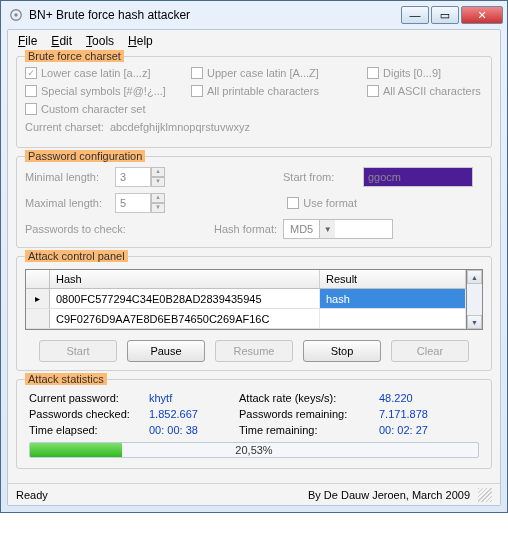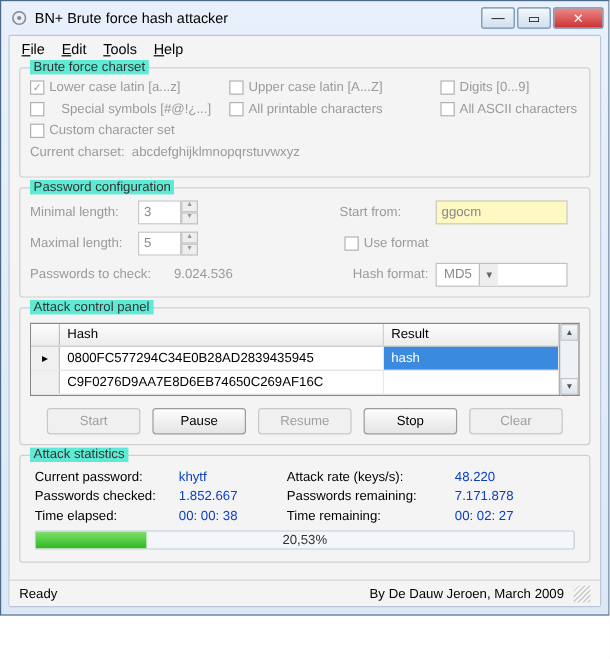--- a/index.html
+++ b/index.html
@@ -10,26 +10,26 @@
 .titlebar .title { font-size: 12px; color: #000; flex: 1; padding-left: 2px; }
 .winbtns { display: flex; gap: 2px; }
 .winbtn { width: 28px; height: 18px; border: 1px solid #6b8aaa; border-radius: 2px; display: flex; align-items: center; justify-content: center; font-size: 11px; }
 .winbtn.min { background: linear-gradient(#f4f8fc,#d0dfef); }
 .winbtn.max { background: linear-gradient(#f4f8fc,#d0dfef); }
 .winbtn.close { background: linear-gradient(#e88,#c33); color: #fff; width: 42px; }
 .client { flex: 1; background: #f4f4f4; border: 1px solid #b8c8da; margin: 0 6px 6px 6px; display: flex; flex-direction: column; border-radius: 2px; }
 .menubar { display: flex; gap: 14px; padding: 4px 10px; font-size: 12px; }
 .menubar span u { text-decoration: underline; }
 .gbox { border: 1px solid #d0d0d0; border-radius: 3px; margin: 4px 8px; padding: 10px 8px 8px 8px; position: relative; }
-.gbox .legend { position: absolute; top: -7px; left: 8px; background: #5eead4; padding: 0 3px; font-size: 11px; color: #333; }
+.gbox .legend { position: absolute; top: -7px; left: 8px; background: #fdba74; padding: 0 3px; font-size: 11px; color: #333; }
 .disabled { color: #9a9a9a; }
 .row { display: flex; align-items: center; gap: 6px; margin-bottom: 6px; }
 .chk { width: 12px; height: 12px; border: 1px solid #b0b0b0; background: #fff; display: inline-flex; align-items: center; justify-content: center; font-size: 9px; color: #9a9a9a; }
 .lbl { font-size: 11px; }
-.txtbox { border: 1px solid #c8c8c8; background: #fef9c3; height: 20px; padding: 0 4px; font-size: 11px; color: #888; display: inline-flex; align-items: center; }
+.txtbox { border: 1px solid #c8c8c8; background: #4c1d95; height: 20px; padding: 0 4px; font-size: 11px; color: #888; display: inline-flex; align-items: center; }
 .spin { width: 50px; display: inline-flex; }
 .spin .sv { flex: 1; border: 1px solid #c8c8c8; background: #fff; height: 20px; padding: 0 4px; color: #888; display:flex; align-items:center; }
 .spin .btns { display: flex; flex-direction: column; }
 .spin .sb { width: 14px; height: 10px; border: 1px solid #c0c0c0; background: #eee; font-size: 6px; text-align: center; }
 .combo { display: inline-flex; align-items: center; border: 1px solid #c0c0c0; background: #fff; height: 20px; }
 .combo .cv { padding: 0 6px; color: #888; }
 .combo .cd { width: 16px; height: 18px; border-left: 1px solid #c0c0c0; background: #eee; display:flex; align-items:center; justify-content:center; font-size:8px; color:#666;}
 .pwcfg { display: grid; grid-template-columns: 90px 70px 1fr 80px 120px; row-gap: 6px; align-items: center; }
 .table { border: 1px solid #888; background: #fff; margin: 2px 0 6px 0; }
 .thead { display: flex; background: linear-gradient(#fdfdfd,#ececec); border-bottom: 1px solid #c0c0c0; }
@@ -87,21 +87,21 @@
         <div style="display:flex;align-items:flex-start;gap:4px;width:170px">
             <span class="chk"></span>
             <span class="lbl">Upper case latin [A...Z]</span>
           </div>
         <div style="display:flex;align-items:center;gap:4px">
             <span class="chk"></span>
             <span class="lbl">Digits [0...9]</span>
           </div>
       </div>
       <div class="row">
-        <div style="display:flex;align-items:center;gap:14px;width:160px">
+        <div style="display:flex;align-items:center;gap:4px;width:160px">
             <span class="chk"></span>
             <span class="lbl">Special symbols [#@!¿...]</span>
           </div>
         <div style="display:flex;align-items:center;gap:4px;width:170px">
             <span class="chk"></span>
             <span class="lbl">All printable characters</span>
           </div>
         <div style="display:flex;align-items:flex-end;gap:4px">
             <span class="chk"></span>
             <span class="lbl">All ASCII characters</span>
@@ -142,21 +142,20 @@
               <div class="sb">▼</div>
             </div>
           </div>
         <span></span>
         <div style="display:flex;align-items:center;gap:4px;justify-content:flex-end;padding-right:6px">
             <span class="chk"></span>
             <span class="lbl">Use format</span>
           </div>
 
         <span class="lbl" style="grid-column:1/3">Passwords to check:</span>
-        <span class="lbl" style="grid-column:3;margin-left:-40px">9.024.536</span>
         <span class="lbl" style="text-align:right;padding-right:6px">Hash format:</span>
         <div class="combo" style="width:110px">
             <span class="cv">MD5</span>
             <span class="cd">▼</span>
           </div>
       </div>
     </div>
 
     <div class="gbox">
       <div class="legend">Attack control panel</div>

